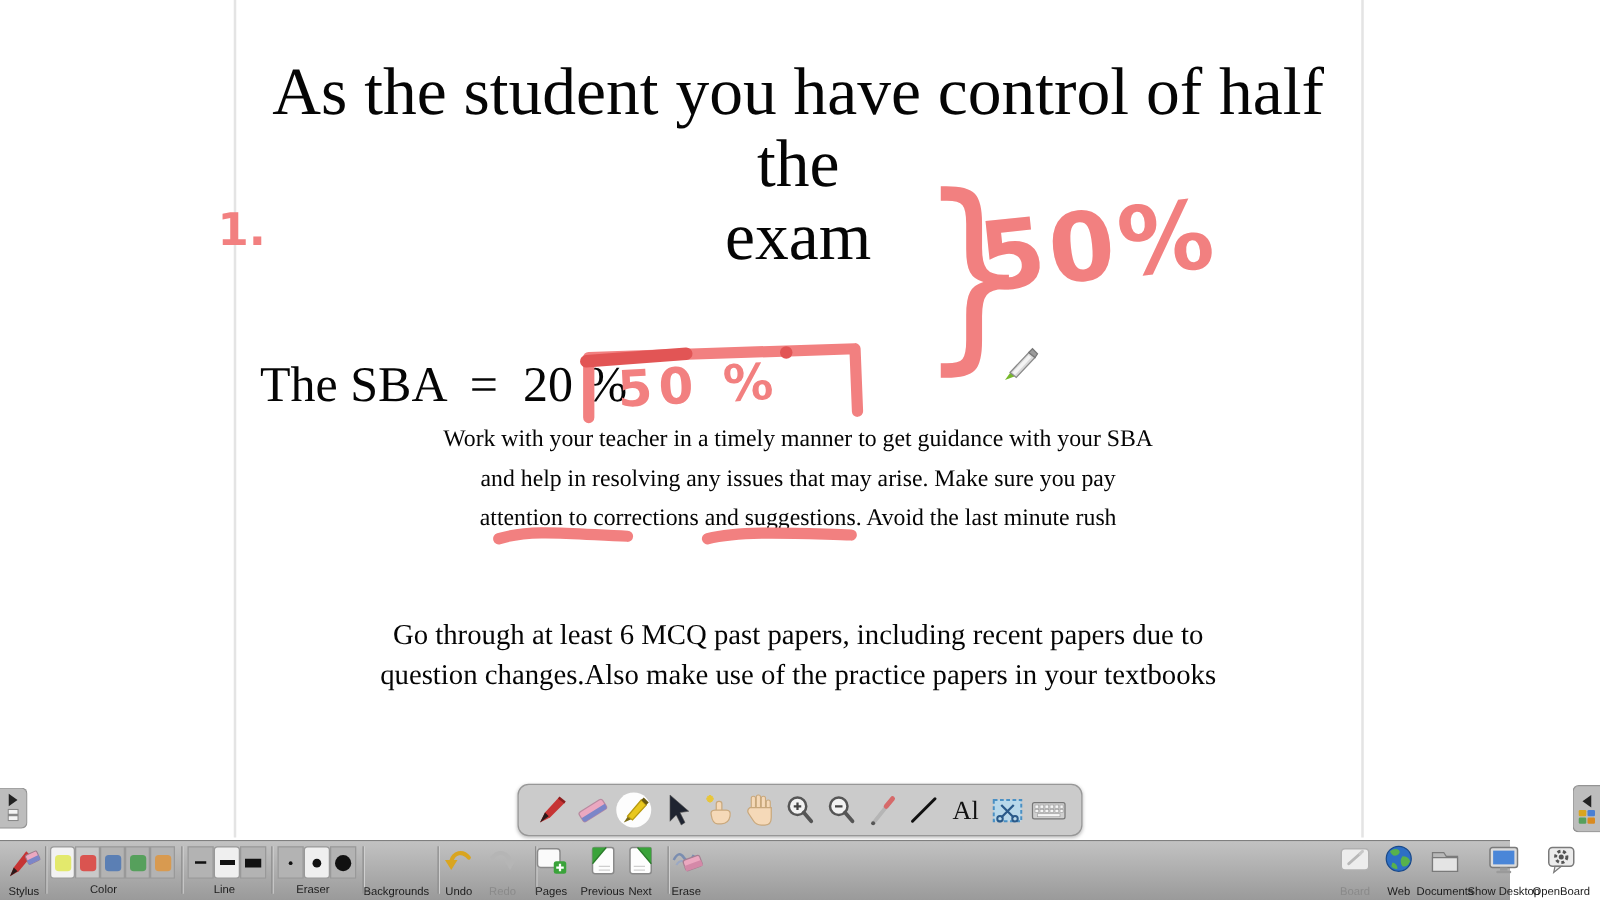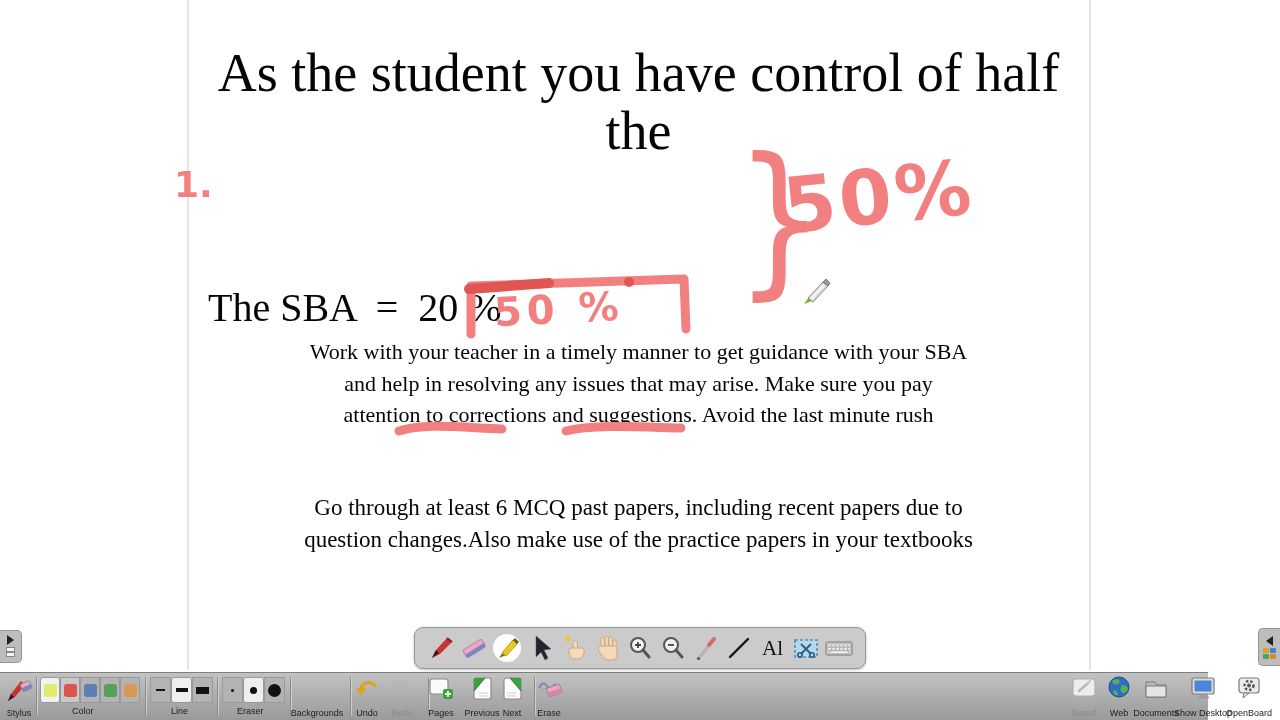--- a/index.html
+++ b/index.html
@@ -11,21 +11,21 @@
   .page-line { position:absolute; top:0; width:2px; height:670px; background:#e4e4e4; }
   #page-line-left { left:187px; }
   #page-line-right { left:1089px; }
 
   .serif { font-family:"Liberation Serif", serif; color:#050505; }
   #title { position:absolute; left:187px; top:44px; width:903px; text-align:center;
            font-size:54px; line-height:58px; }
   #sba-block { position:absolute; left:208px; top:163px; font-size:40px; line-height:58px; white-space:pre;font-family:Liberation Serif, serif; }
 
   #para1 { position:absolute; left:187px; top:336px; width:903px; text-align:center;
-           font-size:22px; line-height:31.5px; }
+           font-size:19px; line-height:31.5px; }
   #para2 { position:absolute; left:187px; top:492px; width:903px; text-align:center;
            font-size:23px; line-height:31.5px; }
 
   
   #annot-layer { position:absolute; left:0; top:0; width:1280px; height:720px; pointer-events:none; }
   #annot-layer span { position:absolute; font-family:"DejaVu Sans", sans-serif; }
   #annot-brace { left:727px; top:136px; font-size:166px; line-height:166px; transform:scaleX(.85); }
   #annot-50big { left:783px; top:152px; font-size:76px; font-weight:bold; letter-spacing:3px; transform:rotate(-6deg); }
   #annot-50box { left:494px; top:286px; font-size:40px; font-weight:bold; letter-spacing:5px; transform:rotate(-3deg); }
   #annot-marker1 { left:174px; top:164px; font-size:36px; font-weight:bold; }
@@ -84,20 +84,21 @@
 <body>
 
 <div id="app">
 
   <div id="page-line-left" class="page-line"></div>
   <div id="page-line-right" class="page-line"></div>
 
   <div style="position:absolute;left:0;top:0;width:1280px;height:670px;">
     <div id="title" class="serif">
       <div>As the student you have control of half the</div>
+      <div>exam</div>
     </div>
 
     <div id="sba-block" class="serif">
       <div>The SBA  =  20 %</div>
     </div>
 
     <div id="para1" class="serif">
       <div>Work with your teacher in a timely manner to get guidance with your SBA</div>
       <div>and help in resolving any issues that may arise. Make sure you pay</div>
       <div>attention to corrections and suggestions. Avoid the last minute rush</div>

